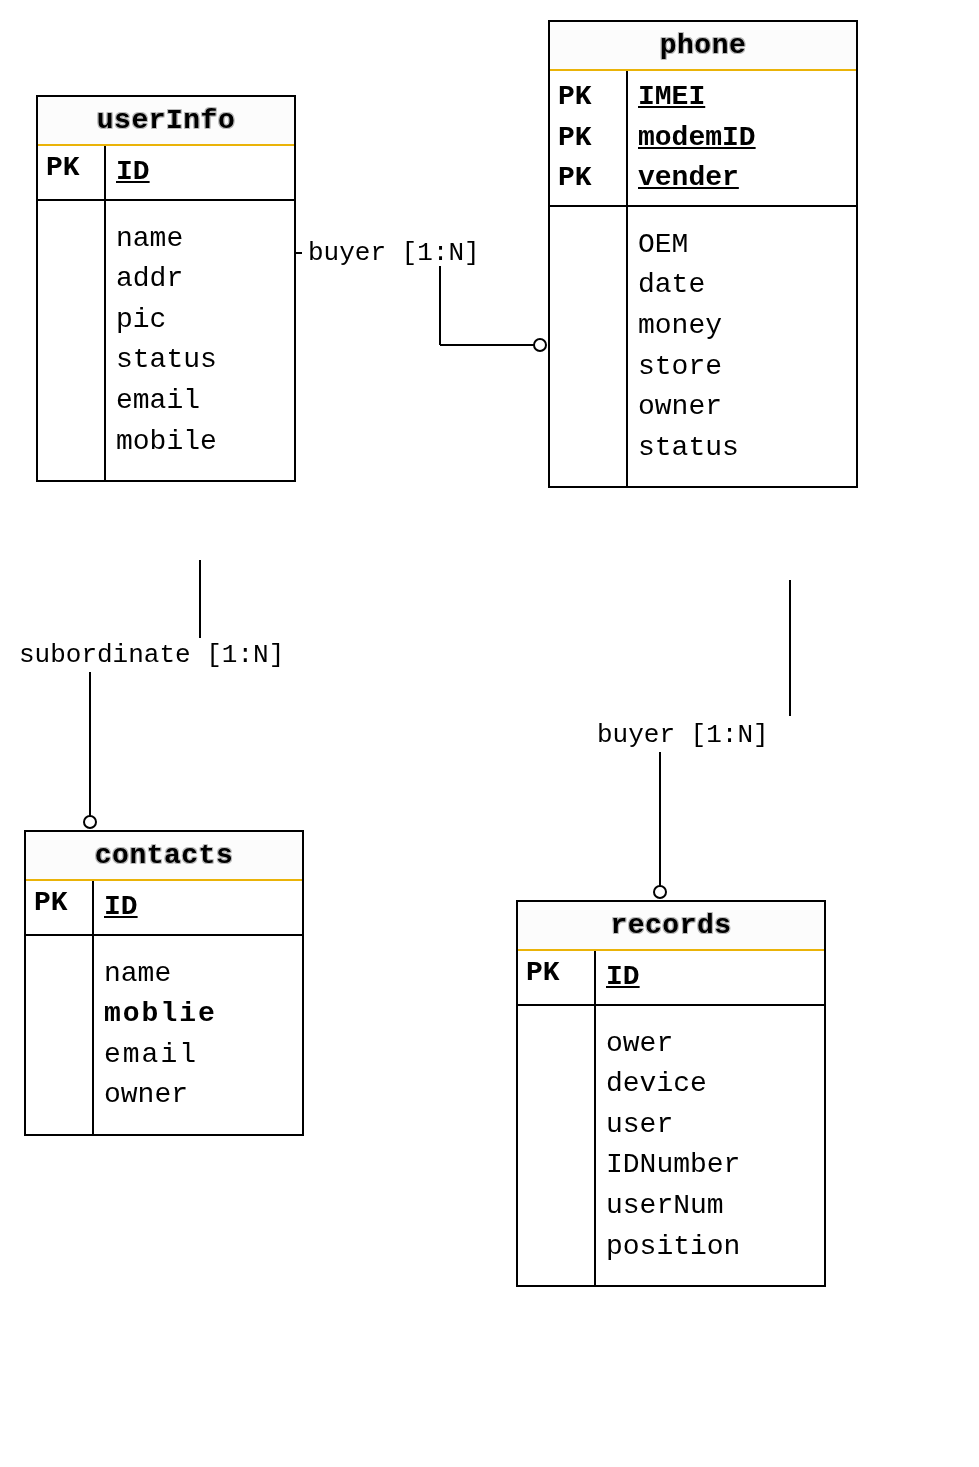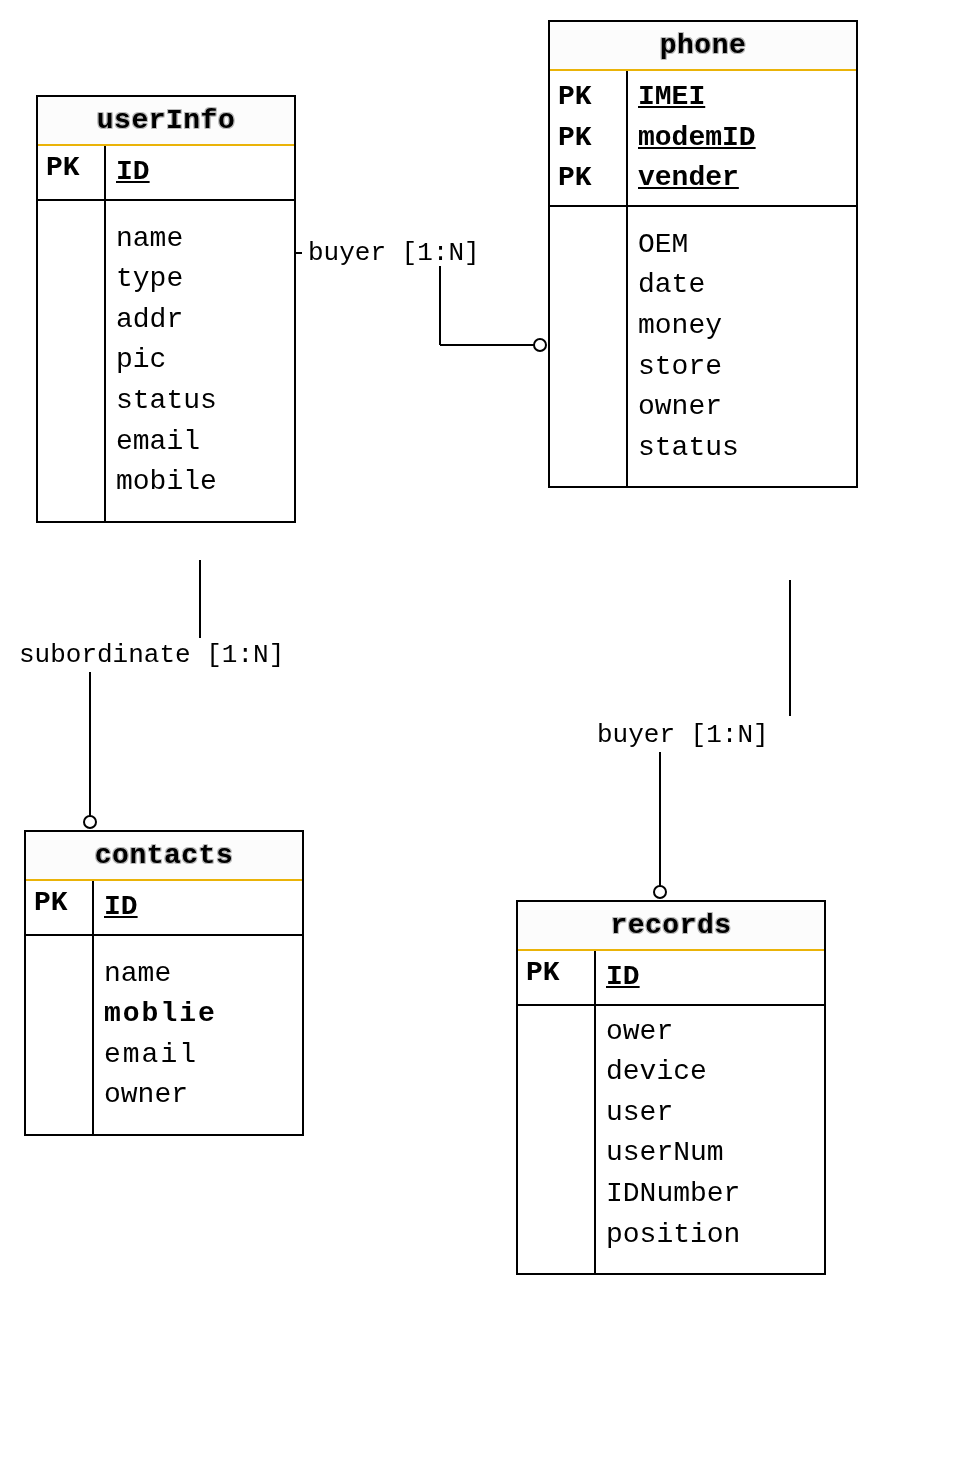--- a/index.html
+++ b/index.html
@@ -75,21 +75,20 @@
   <div class="entity-row">
     <div class="col-pk">PK</div>
     <div class="col-fields">
       <div class="field underline">ID</div>
     </div>
   </div>
   <div class="entity-row">
     <div class="col-pk"></div>
     <div class="col-fields" style="padding-top:18px; padding-bottom:18px;">
       <div class="field">name</div>
-      <div class="field">type</div>
       <div class="field">addr</div>
       <div class="field">pic</div>
       <div class="field">status</div>
       <div class="field">email</div>
       <div class="field">mobile</div>
     </div>
   </div>
 </div>
 
 <div class="entity" style="left:548px; top:20px; width:310px;">
@@ -141,26 +140,26 @@
 <div class="entity" style="left:516px; top:900px; width:310px;">
   <div class="entity-title">records</div>
   <div class="entity-row">
     <div class="col-pk" style="width:78px; flex:0 0 78px;">PK</div>
     <div class="col-fields">
       <div class="field underline">ID</div>
     </div>
   </div>
   <div class="entity-row">
     <div class="col-pk" style="width:78px; flex:0 0 78px;"></div>
-    <div class="col-fields" style="padding-top:6px; padding-bottom:18px;">
+    <div class="col-fields" style="padding-top:18px; padding-bottom:18px;">
       <div class="field">ower</div>
       <div class="field">device</div>
       <div class="field">user</div>
+      <div class="field">IDNumber</div>
       <div class="field">userNum</div>
-      <div class="field">IDNumber</div>
       <div class="field">position</div>
     </div>
   </div>
 </div>
 
 <div class="rel-label" style="left:308px; top:238px;">buyer [1:N]</div>
 <div class="rel-label" style="left:19px; top:640px;">subordinate [1:N]</div>
 <div class="rel-label" style="left:597px; top:720px;">buyer [1:N]</div>
 
 <svg class="connector">

